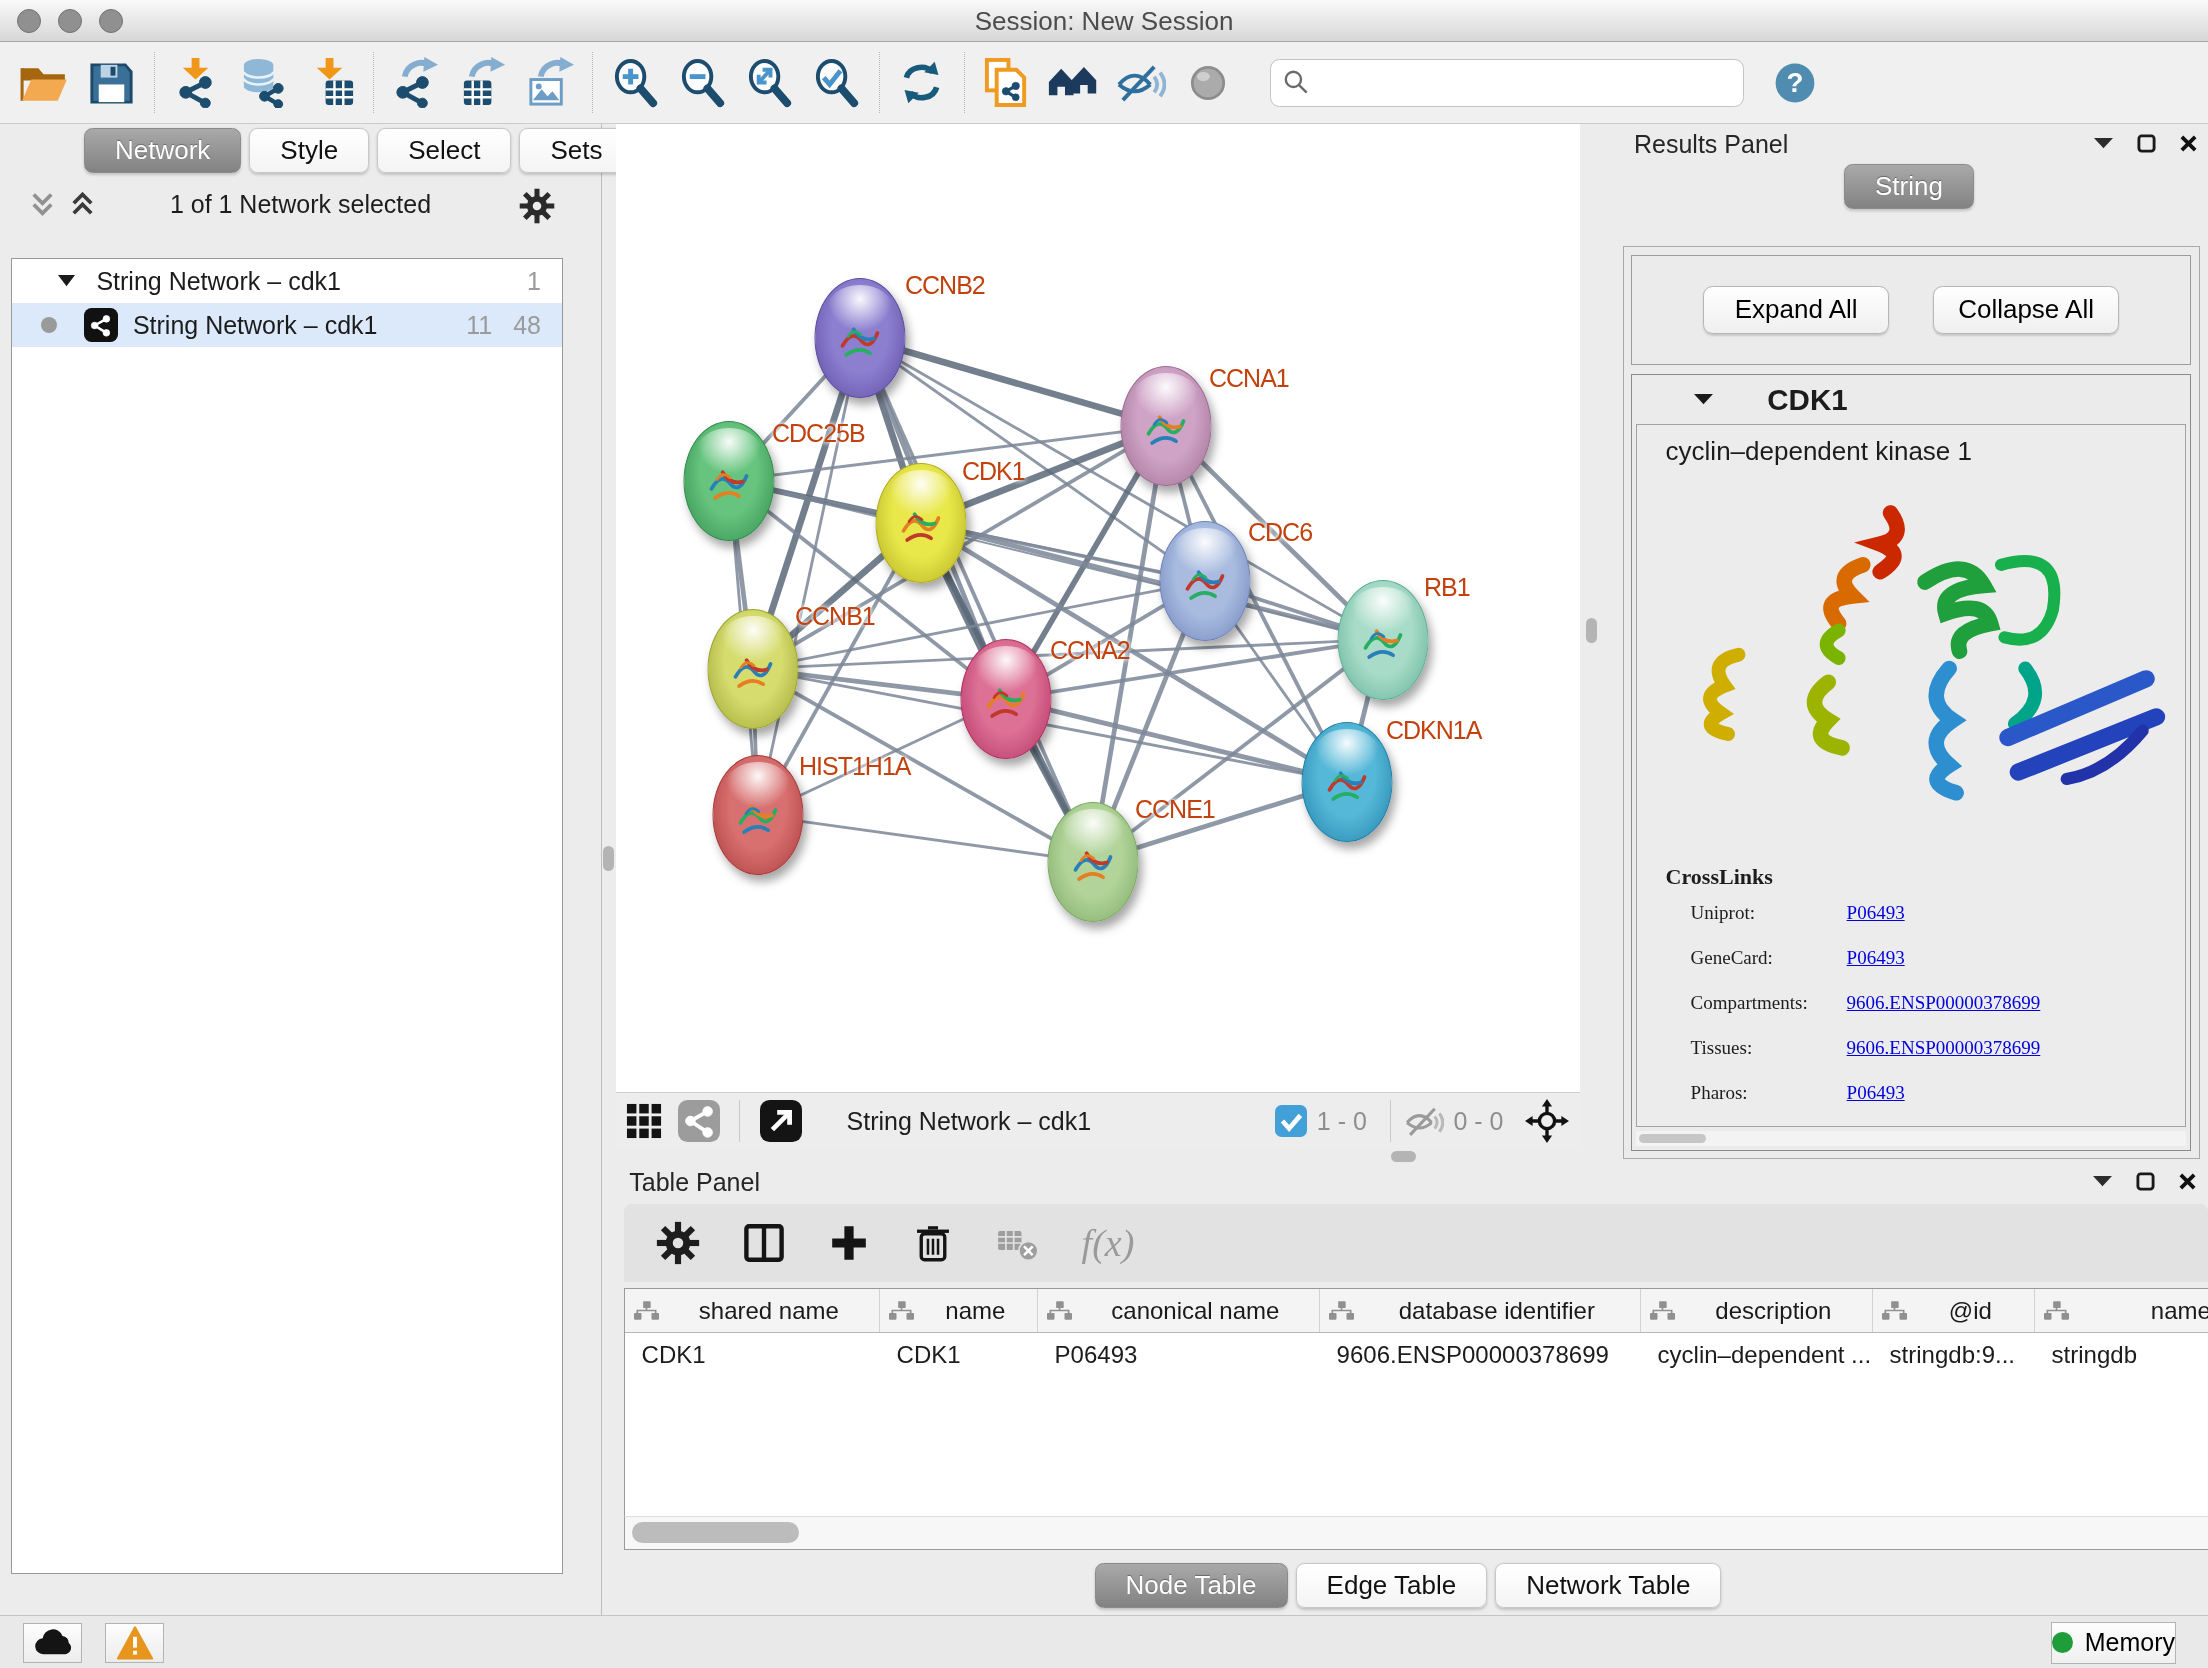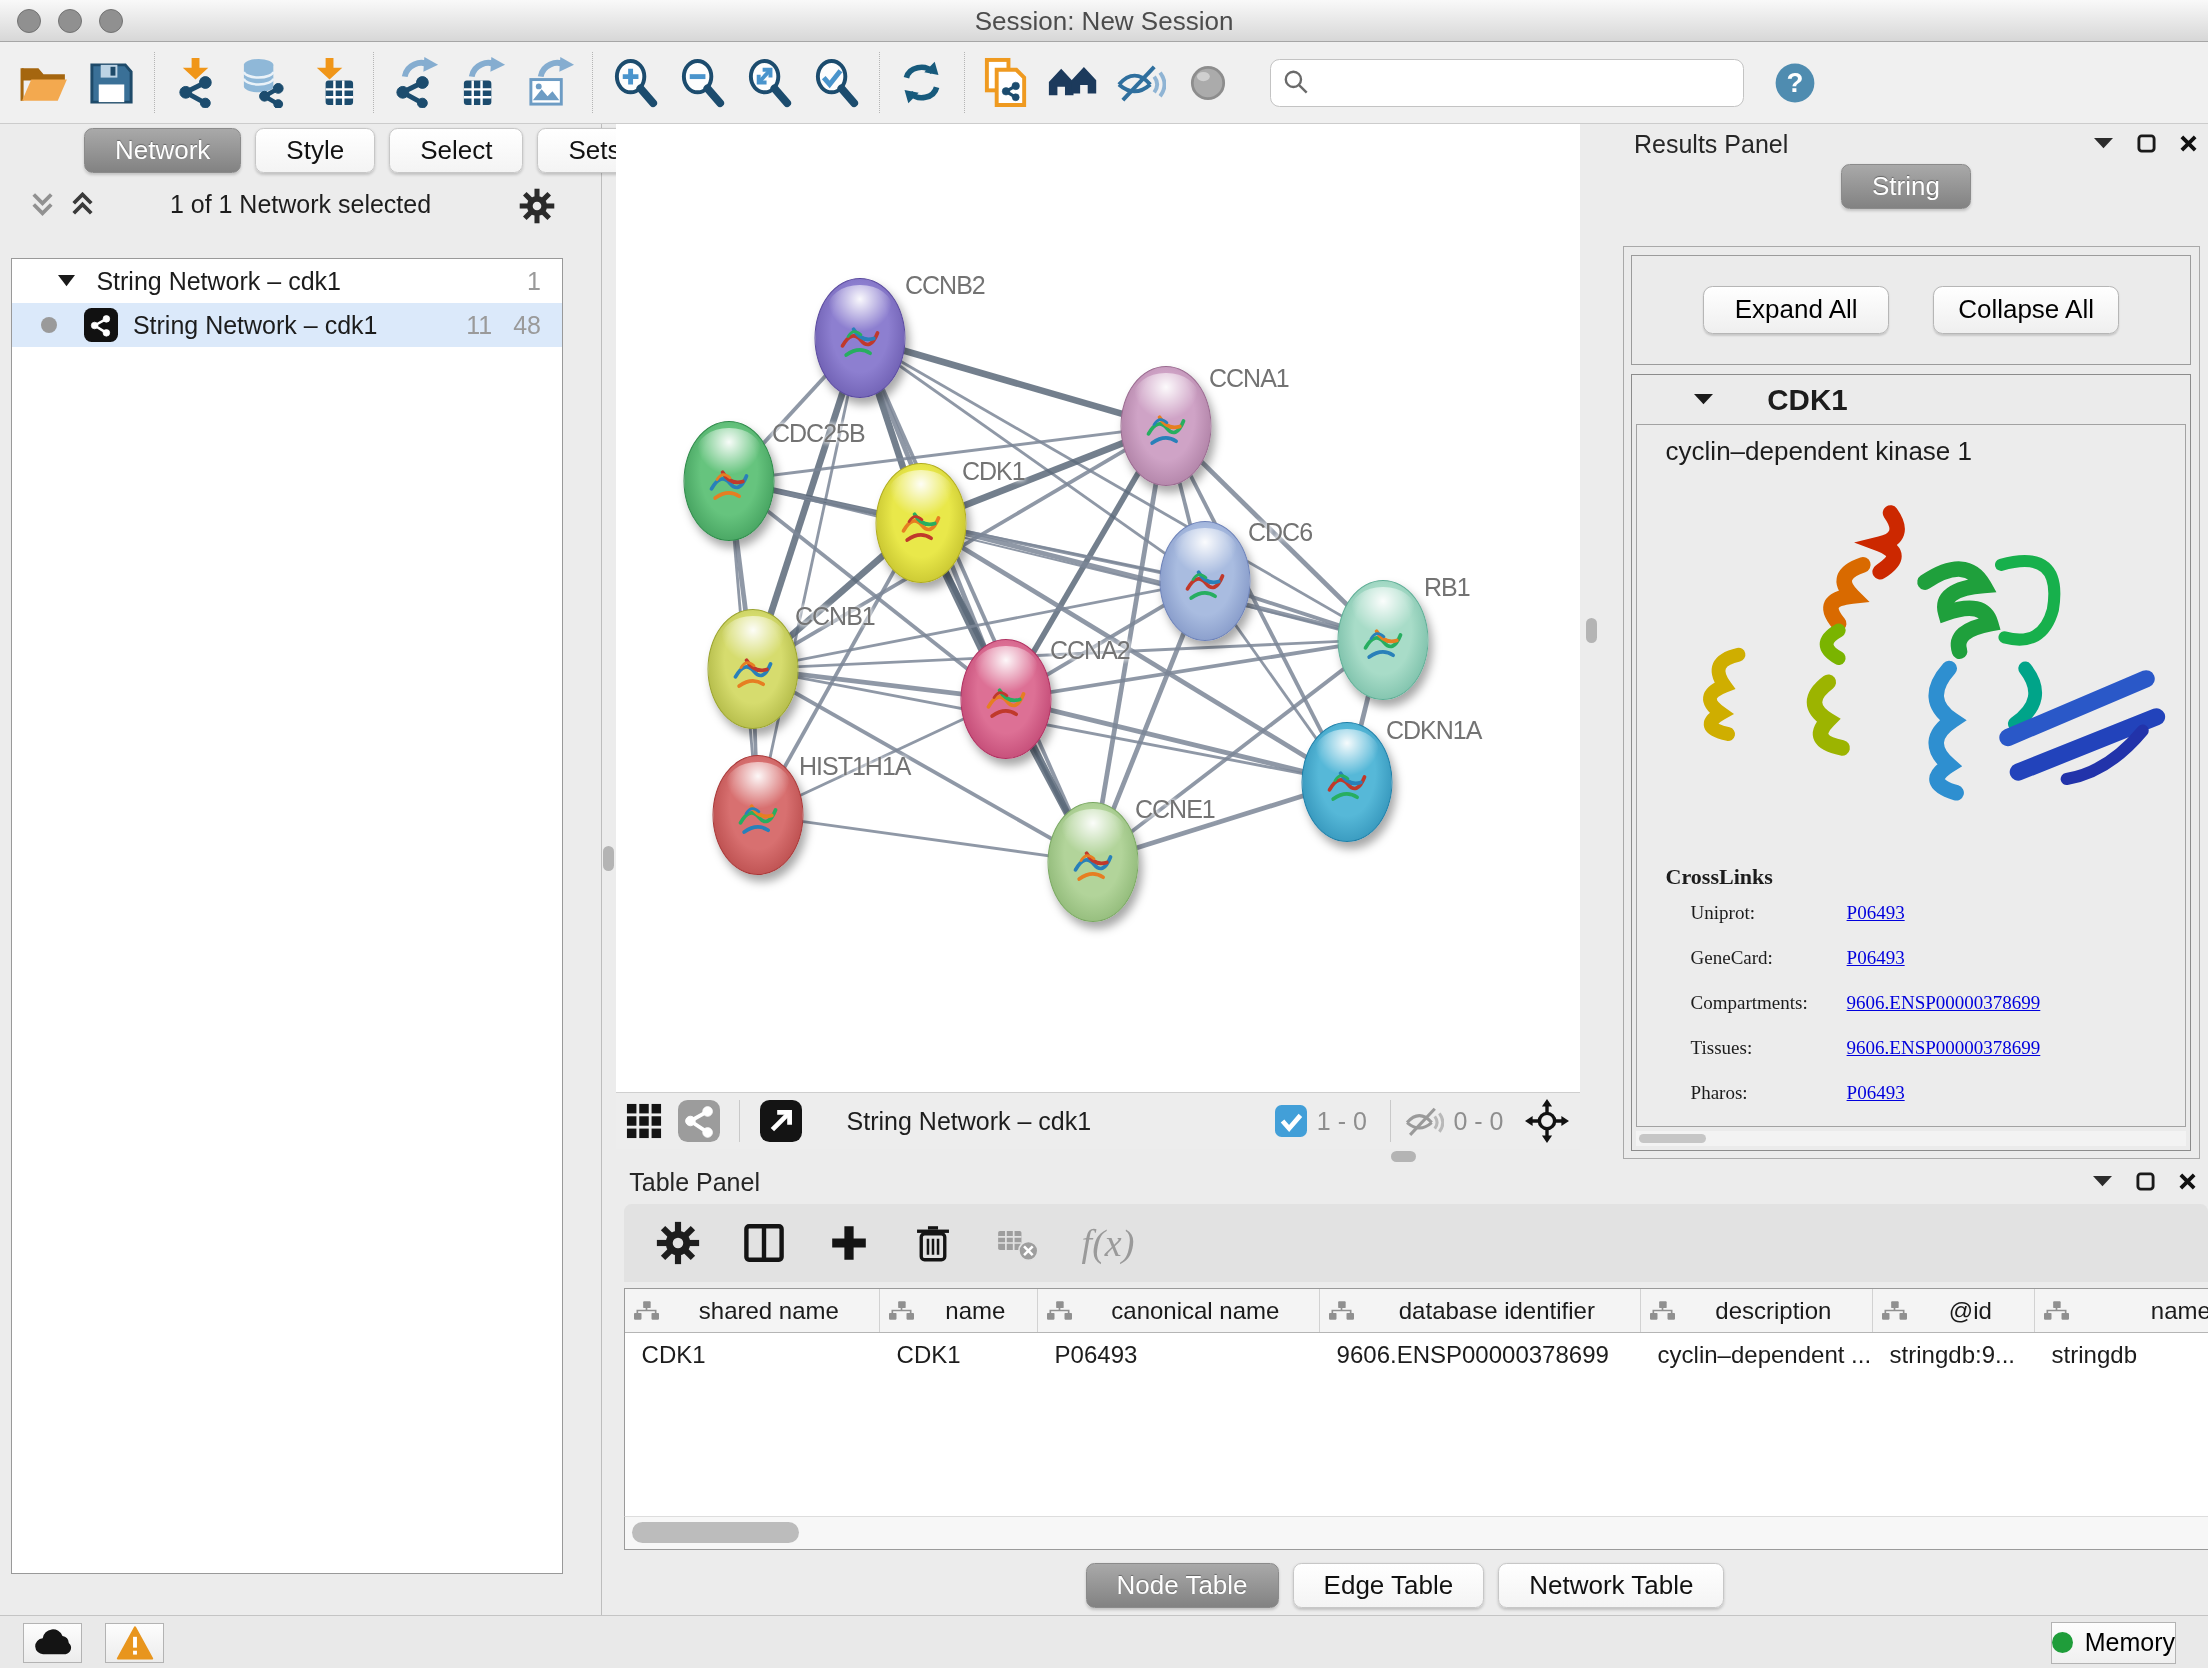--- a/index.html
+++ b/index.html
@@ -25,21 +25,21 @@
     border-radius:9.5px; display:flex; align-items:center; padding:0 11.4px; }
   .search-box input { border:none; outline:none; font-size:24px; flex:1; background:transparent;
     font-family:"Liberation Sans",sans-serif; }
   .help-btn { margin-left:27px; background:none; border:none; cursor:pointer; }
 
   
   .panel-head { position:relative; height:40px; }
   .panel-title { position:absolute; left:17px; top:5.7px; font-size:25px; color:#262626; }
   .panel-icons { position:absolute; right:11.4px; top:9.5px; display:flex; gap:23px; align-items:center; }
   .tab { height:45px; padding:0 30px; font-size:26px; background:linear-gradient(#ffffff,#f4f4f4);
-    border:1px solid #c7c7c7; border-radius:8.6px; margin-right:14px; display:flex; align-items:center;
+    border:1px solid #c7c7c7; border-radius:8.6px; margin-right:8px; display:flex; align-items:center;
     box-shadow:0 1.9px 2.9px rgba(0,0,0,.18); color:#111; cursor:pointer; }
   .tab.active { background:linear-gradient(#a9a9a9,#828282); color:#fff; border-color:#8b8b8b;
     text-shadow:0 -1px 1px rgba(0,0,0,.35); }
 
   
   .control-panel { position:absolute; left:0; top:124px; width:602px; bottom:53px;
     background:#ececec; border-right:1.9px solid #bdbdbd; }
   .cp-tabs { display:flex; margin:3.8px 0 0 84px; }
   .cp-sub { position:relative; height:46px; margin-top:7.6px;padding-left:14px; }
   .cp-sub .status { position:absolute; left:0; right:0; text-align:center; top:9.5px; font-size:25px; color:#1d1d1d; }
@@ -58,21 +58,21 @@
   .tri { margin-right:21px; }
 
   
   .net-canvas { position:absolute; left:616px; top:124px; width:964px; height:968px; background:#fff; }
   .net-canvas svg.edges { position:absolute; left:0; top:0; }
   .node { position:absolute; width:91px; height:120px; border-radius:50%;
     transform:translate(-50%,-50%); box-shadow:3.8px 6.7px 9.5px rgba(0,0,0,.35); display:flex;
     align-items:center; justify-content:center; cursor:pointer; }
   .node::after { content:""; position:absolute; left:14%; top:5%; width:72%; height:40%;
     border-radius:50%; background:radial-gradient(ellipse at 50% 30%, rgba(255,255,255,.95), rgba(255,255,255,0) 70%); }
-  .node-label { position:absolute; font-size:25px; color:#737373; letter-spacing:-1px; white-space:nowrap;
+  .node-label { position:absolute; font-size:25px; color:#c2410c; letter-spacing:-1px; white-space:nowrap;
     text-shadow:0 0 4.8px #fff,0 0 4.8px #fff; }
   .view-toolbar { position:absolute; left:616px; top:1092px; width:964px; height:57px; background:#ededed;
     border-top:1px solid #cfcfcf; display:flex; align-items:center; font-size:25px; }
   .vt-sep { width:0; height:42px; border-left:1px solid #c9c9c9; margin:0 13.3px; }
   .vt-title { color:#1d1d1d; margin-left:38px; flex:1; }
   .vt-count { color:#8e8e8e; margin:0 9.5px; }
   .vdot { position:absolute; background:#b4b4b4; border-radius:6.7px; }
 
   
   .results-panel { position:absolute; left:1617px; top:124px; width:592px; height:1039px; }

